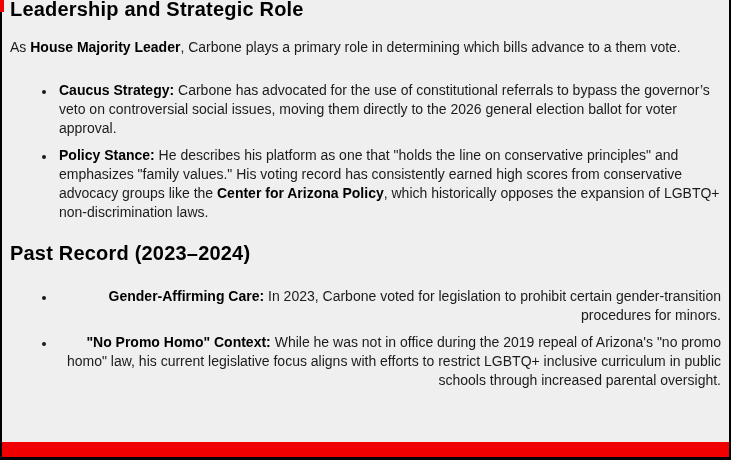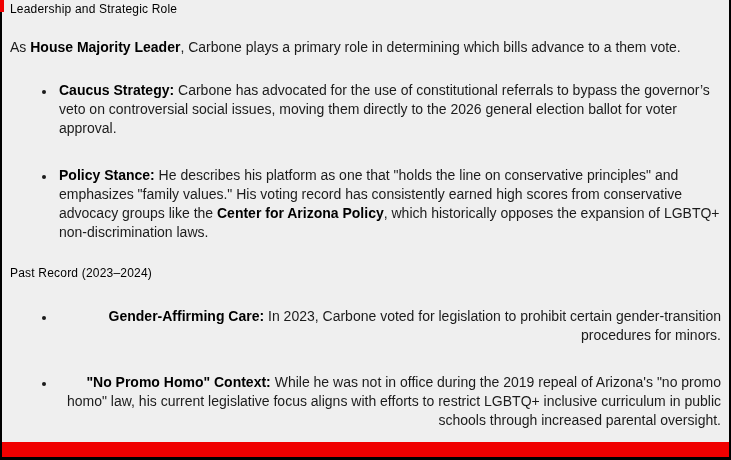--- a/index.html
+++ b/index.html
@@ -41,35 +41,35 @@
   .content {
     flex: 1 1 auto;
     padding: 0 8px 0 8px;
     overflow: hidden;
     color: var(--text);
     font-size: 14px;
     line-height: 19px;
   }
   h2 {
     color: var(--heading);
-    font-size: 12px;
+    font-size: 20px;
     line-height: 19px;
-    font-weight: normal;
+    font-weight: bold;
     margin: 0;
     letter-spacing: 0.2px;
   }
   h2.second { margin-top: 22px; }
   p.intro { margin: 19px 0 19px 0; }
   ul {
     margin: 23px 0 0 0;
     padding-left: 46px;
   }
   ul.second { margin-top: 21px; text-align: right; }
   li { padding-left: 3px; margin-top: 24px; }
-  li + li { margin-top: 28px; }
+  li + li { margin-top: 8px; }
   li::marker { color: var(--text); font-size: 12px; }
   strong { color: var(--heading); font-weight: bold; }
   .bottom-bar {
     flex: 0 0 auto;
     height: 15px;
     width: 100%;
     background: var(--accent);
   }
 </style>
 </head>

